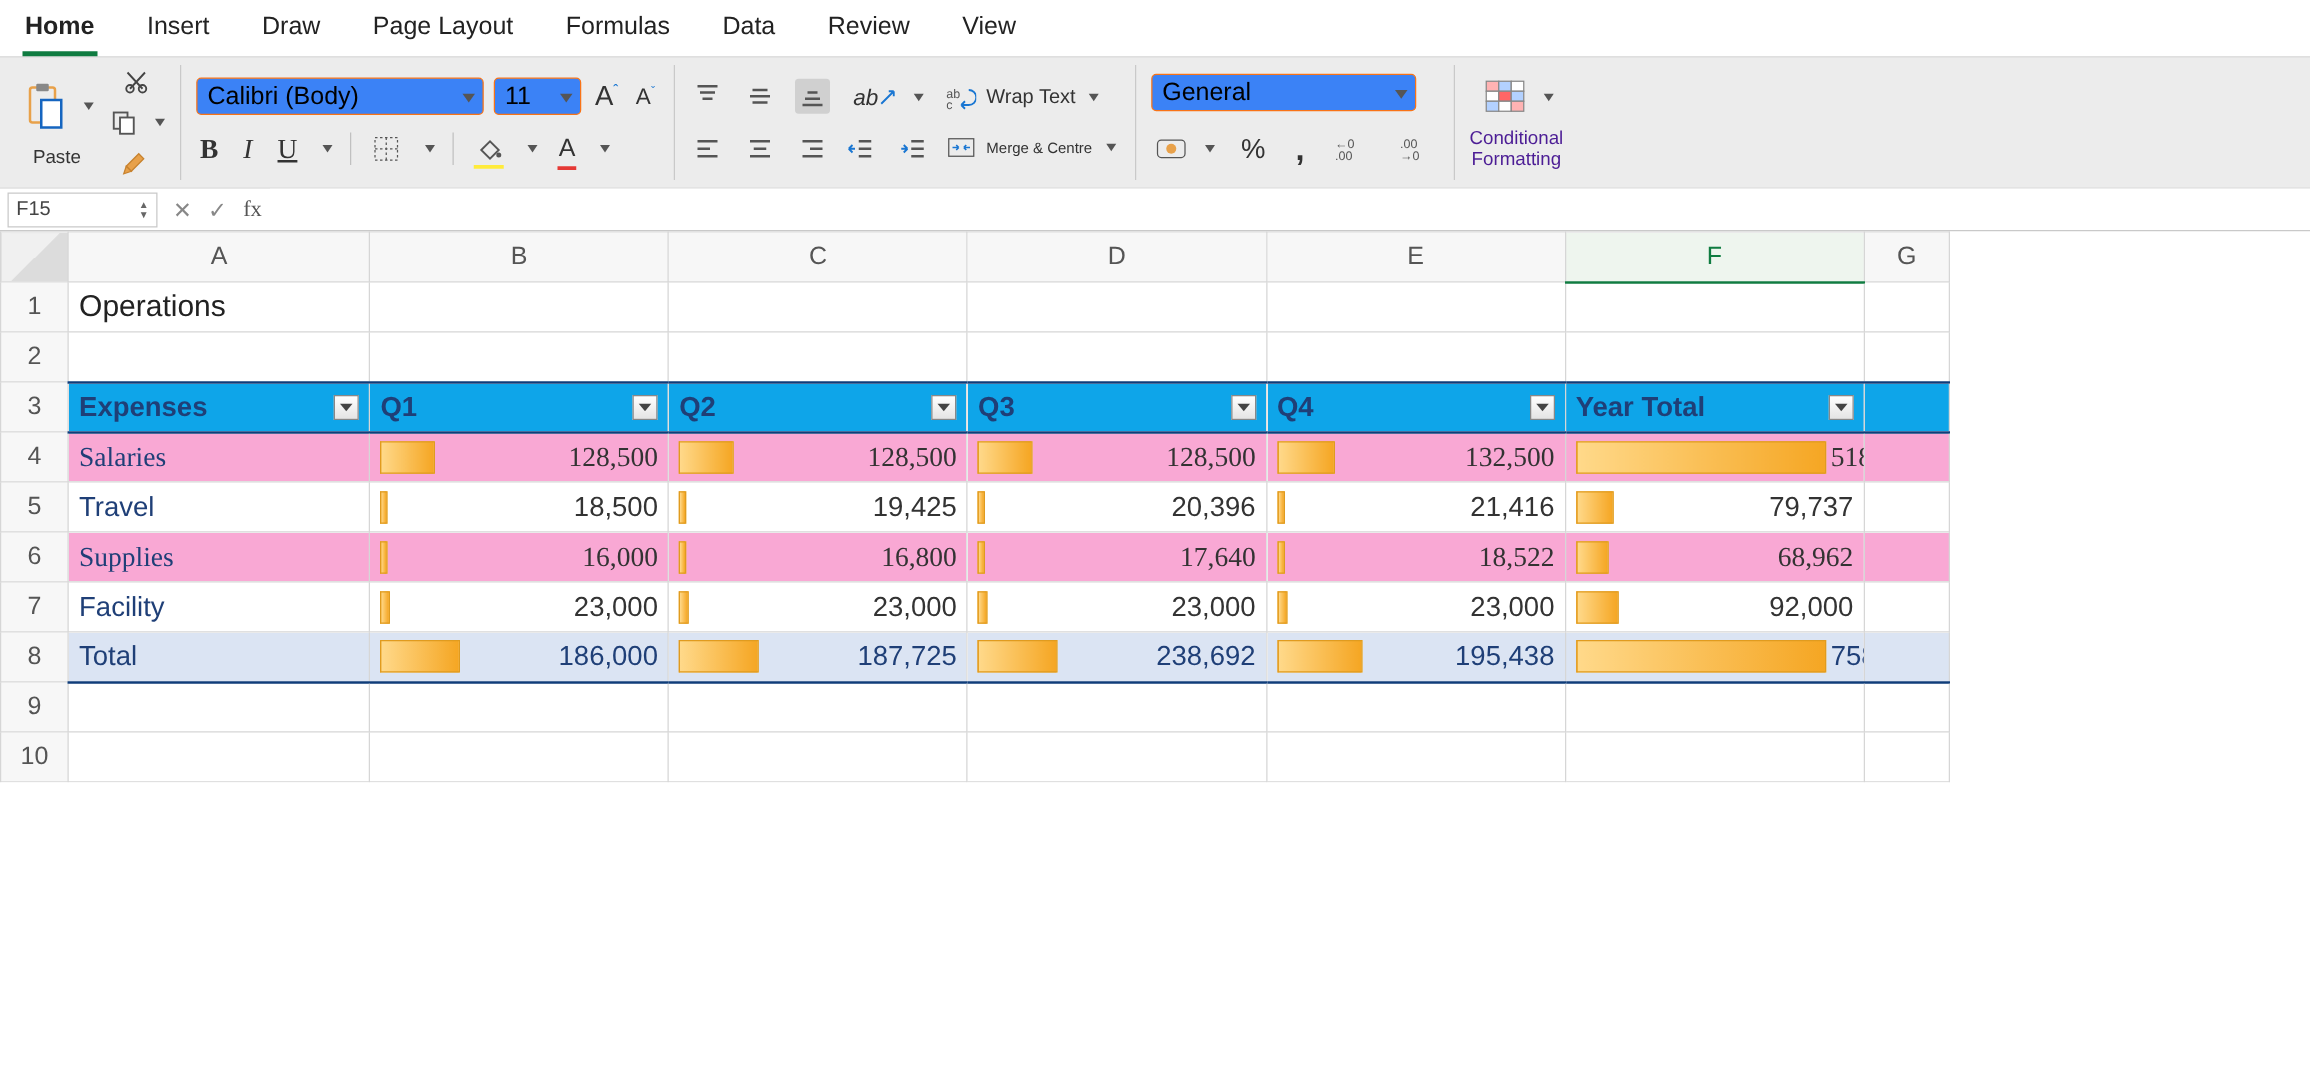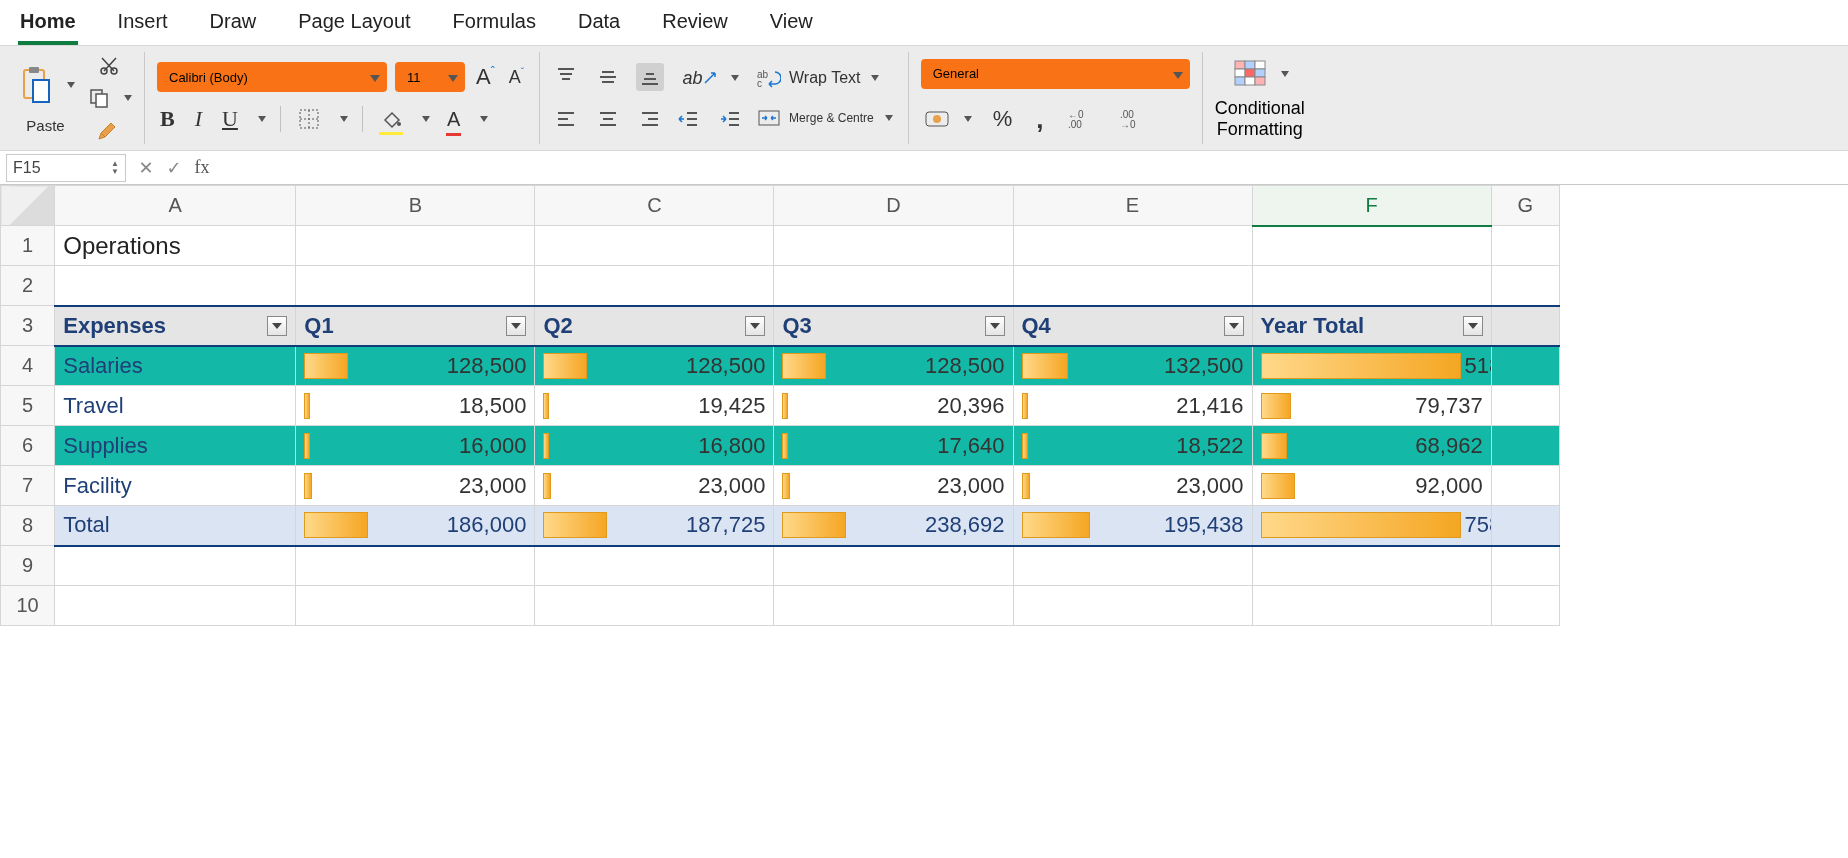--- a/index.html
+++ b/index.html
@@ -10,52 +10,52 @@
   .ribbon-tabs .tab.active { font-weight:700; border-bottom:4px solid #107c41; }
   
   .ribbon { display:flex; align-items:stretch; background:#ececec; border-top:1px solid #d9d9d9; border-bottom:1px solid #d9d9d9; padding:6px 4px;}
   .group { display:flex; flex-direction:row; align-items:center; padding:0 12px; border-right:1px solid #c9c9c9; gap:10px; }
   .group:last-child { border-right:none; }
   .col { display:flex; flex-direction:column; gap:6px; align-items:center; }
   .row { display:flex; flex-direction:row; gap:8px; align-items:center; }
   .icon-btn { display:flex; align-items:center; justify-content:center; cursor:pointer; padding:3px; border-radius:3px; }
   .caret { width:0;height:0;border-left:4px solid transparent;border-right:4px solid transparent;border-top:6px solid #555; display:inline-block; margin-left:3px; vertical-align:middle;}
   .paste-label { font-size:15px; color:#333; text-align:right; margin-top:4px; }
-  .font-select { height:30px; border:4px solid #f97316; border-radius:4px; background:#f97316; font-size:13px; padding:0 22px 0 8px; appearance:none; position:relative; }
+  .font-select { height:30px; border:1px solid #f97316; border-radius:4px; background:#3b82f6; font-size:20px; padding:0 22px 0 8px; appearance:none; position:relative; }
   .select-wrap { position:relative; display:inline-block;}
   .select-wrap::after { content:""; position:absolute; right:7px; top:50%; margin-top:-2px; width:0;height:0;border-left:5px solid transparent;border-right:5px solid transparent;border-top:7px solid #555;}
   .btn-serif { font-family:"Times New Roman",serif; font-size:22px;}
   .under-strip { position:absolute; left:2px; right:2px; bottom:-2px; height:3px; }
-  .cf-label { font-size:18px; text-align:center; line-height:1.15; color:#000000;}
+  .cf-label { font-size:15px; text-align:center; line-height:1.15; color:#4c1d95;}
   
   .formula-bar { display:flex; align-items:center; border-bottom:1px solid #c9c9c9; background:#fff; height:34px;}
   .name-box { width:120px; border:1px solid #c9c9c9; margin:2px 6px; height:28px; display:flex; align-items:center; padding:0 6px; font-size:16px; color:#444; justify-content:space-between;}
   .name-box .spinners { display:flex; flex-direction:column; font-size:8px; line-height:8px; color:#666;}
   .fb-btn { width:28px; text-align:center; font-size:18px; color:#888; cursor:pointer;}
   .fx { font-family:"Times New Roman",serif; color:#555; font-size:18px;}
   .formula-input { flex:1; border:none; height:100%; font-size:16px; outline:none; padding-left:6px;}
   
   .grid-wrap { position:relative; overflow:auto; }
   table.sheet { border-collapse:collapse; table-layout:fixed; width:1560px; }
   table.sheet th, table.sheet td { border:1px solid #d6d6d6; height:40px; white-space:nowrap; overflow:hidden;}
   .corner { width:54px; background:linear-gradient(135deg,#f0f0f0 50%,#dcdcdc 50%); border:1px solid #c0c0c0;}
   .colhdr { background:#f7f7f7; text-align:center; font-size:20px; color:#555; font-weight:400; }
   .colhdr.sel { background:#eef5ee; border-bottom:2px solid #107c41; color:#107c41;}
   .rowhdr { width:54px; background:#f7f7f7; text-align:center; font-size:20px; color:#555; font-weight:400;}
   .cell { padding:0 8px; font-size:22px; }
   .cell.text { text-align:left; }
   .cell.num  { text-align:right; font-variant-numeric: tabular-nums;}
   .title-cell { font-size:24px; color:#222;}
   
-  .thdr-row td.cell { background:#e5e5e5; border-top:2px solid #0f3d7a; border-bottom:2px solid #0f3d7a;}
+  .thdr-row td.cell { background:#0ea5e9; border-top:2px solid #0f3d7a; border-bottom:2px solid #0f3d7a;}
   .thdr-txt { color:#1f3f77; font-weight:700; font-size:22px; }
   .filter-wrap { display:flex; align-items:center; justify-content:space-between; height:100%;}
   .filter-btn { width:20px; height:20px; border:1px solid #888; background:linear-gradient(#fff,#e4e4e4); display:flex; align-items:center; justify-content:center; cursor:pointer; margin-left:6px;}
   .filter-btn::after{content:"";width:0;height:0;border-left:5px solid transparent;border-right:5px solid transparent;border-top:6px solid #444;}
-  .band td.cell { background:#14b8a6; }
+  .band td.cell { background:#f9a8d4;font-family:Liberation Serif, serif; }
   .rowlabel { color:#1f3f77; font-size:22px; text-align:left;}
   .totalrow td.cell { background:#dbe4f3; border-bottom:2px solid #0f3d7a;}
   .totalval { color:#1f3f77; font-weight:400;}
   
   .barcell { display:flex; align-items:center; height:100%; gap:4px;}
   .databar { height:26px; background:linear-gradient(90deg,#ffd98a,#f5a623); border:1px solid #e09b1f; flex-shrink:0;}
   .barcell .val { flex:1; text-align:right;}
   
   svg { display:block; }
   
@@ -255,21 +255,21 @@
             <path d="M5 10 L10 10 M10 10 L8 8 M10 10 L8 12 M19 10 L14 10 M14 10 L16 8 M14 10 L16 12" stroke="#1976d2" stroke-width="1.3" fill="none"></path>
           </svg>
         <span style="font-size:12px;text-align:center;">Merge &amp; Centre</span>
         <span class="caret"></span>
       </div>
     </div>
   </div>
 
   <div class="group">
     <div class="col" style="align-items:flex-start; gap:12px;">
-      <span class="select-wrap"><select class="font-select" style="width:269px;"><option>General</option></select></span>
+      <span class="select-wrap"><select class="font-select" style="width:212px;"><option>General</option></select></span>
       <div class="row" style="gap:18px;">
         <div class="row">
           <div class="icon-btn">
               <svg width="26" height="20">
                 <rect x="2" y="3" width="22" height="14" rx="3" fill="none" stroke="#555"></rect>
                 <circle cx="13" cy="10" r="4" fill="#e8a14a"></circle>
               </svg>
             </div>
           <span class="caret"></span>
         </div>

